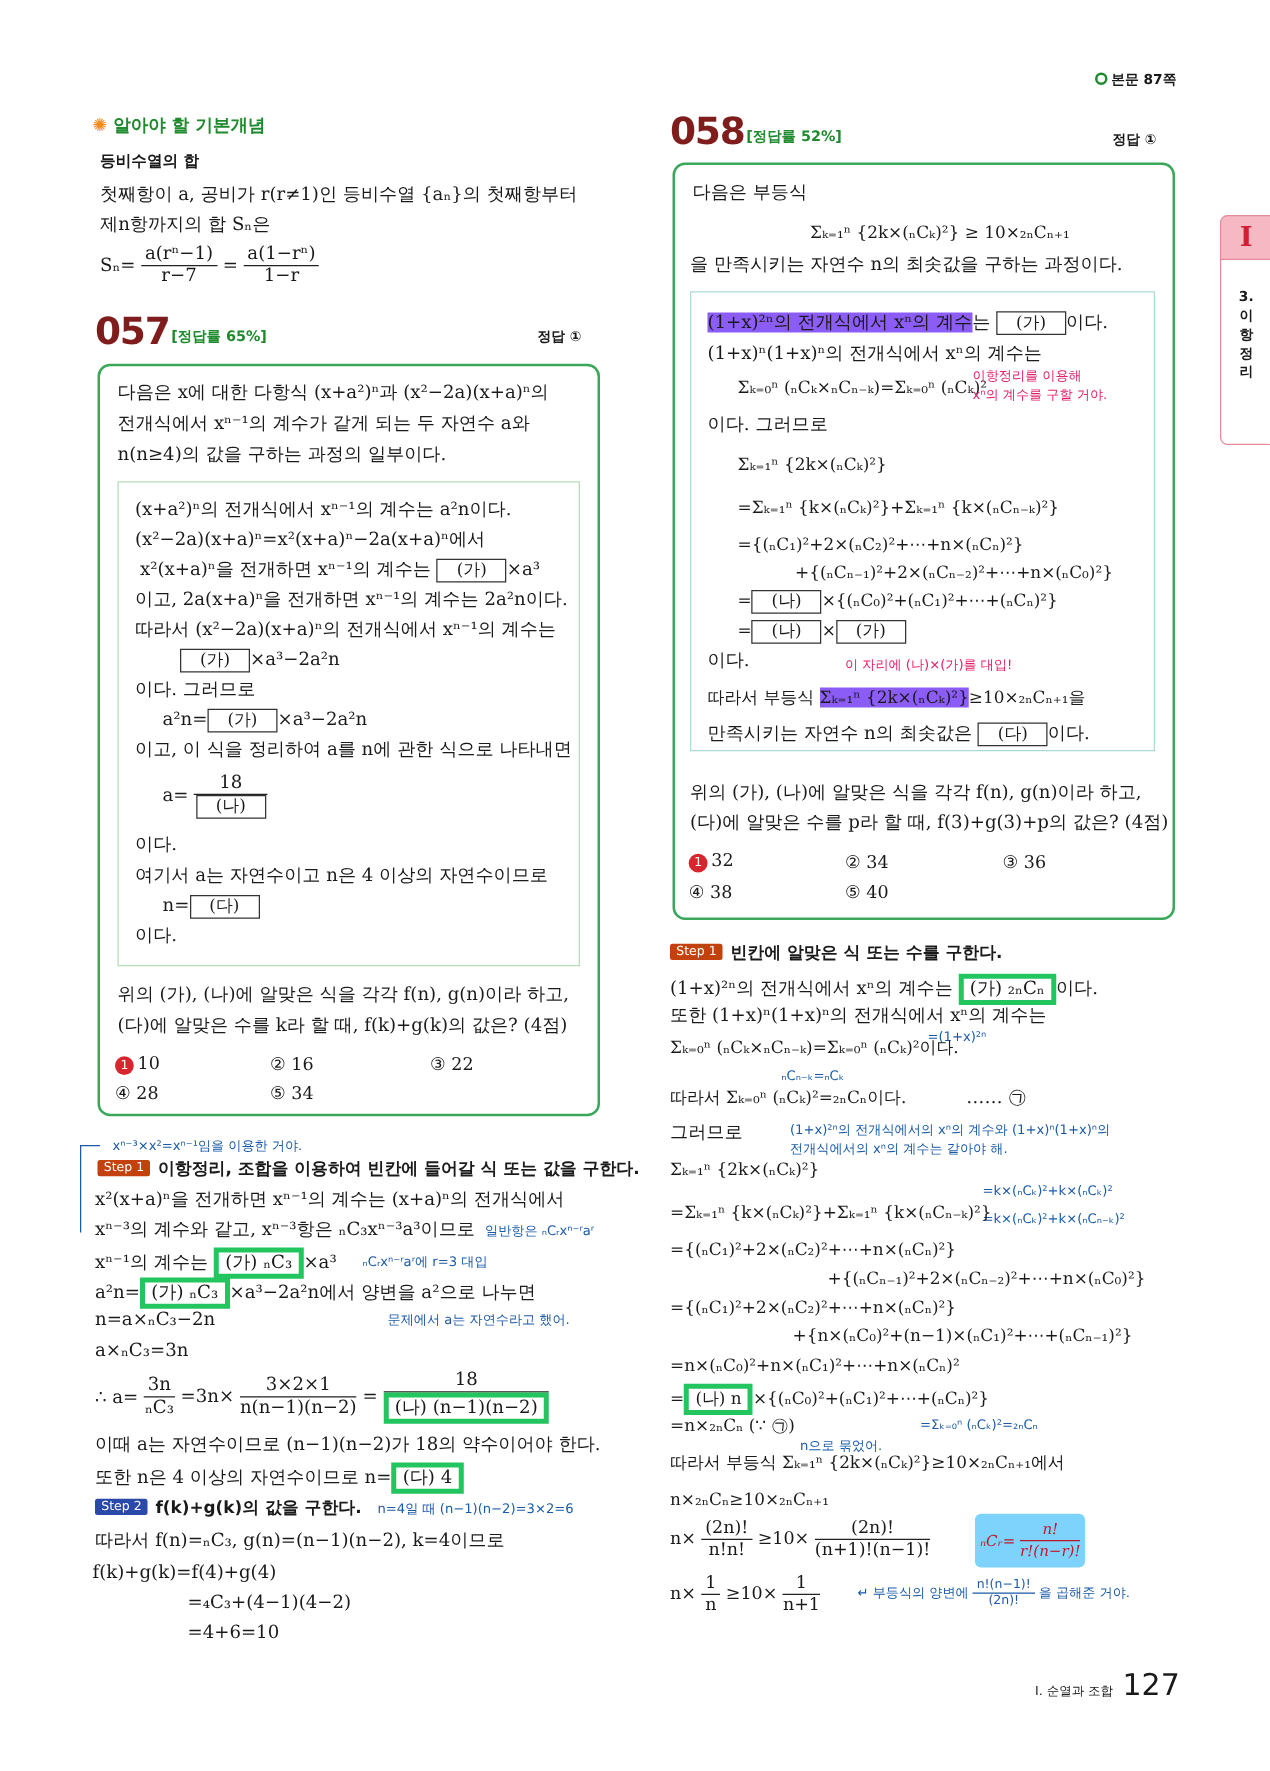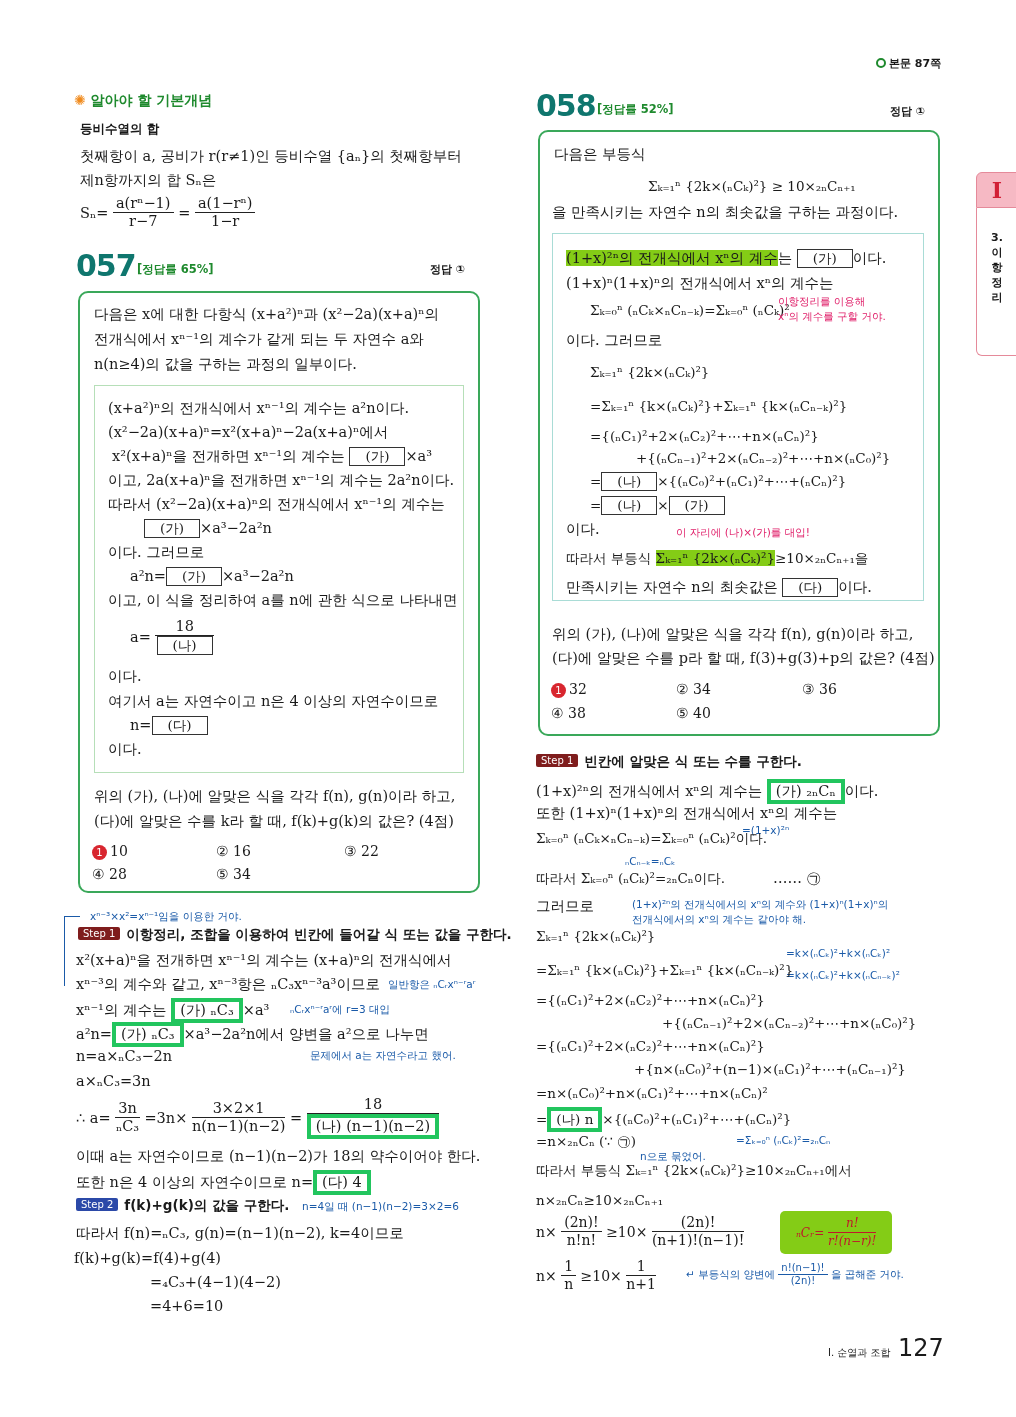--- a/index.html
+++ b/index.html
@@ -5,40 +5,40 @@
   * { box-sizing: border-box; margin: 0; padding: 0; }
   html, body { width: 1016px; height: 1417px; background: #ffffff; overflow: hidden; }
   body { position: relative; font-family: "DejaVu Serif", "Liberation Serif", serif; color: #1a1a1a; font-size: 14px; }
   .sans { font-family: "DejaVu Sans", "Liberation Sans", sans-serif; }
   .abs { position: absolute; }
   .line { position: absolute; white-space: nowrap; font-size: 14.5px; line-height: 20px; }
   .blue-note { color: #1a5aa8; font-family: "DejaVu Sans", "Liberation Sans", sans-serif; font-size: 10.5px; white-space: nowrap; position: absolute; }
   .pink-note { color: #e0206a; font-family: "DejaVu Sans", "Liberation Sans", sans-serif; font-size: 10.5px; white-space: nowrap; position: absolute; line-height: 15px; }
   .blank { display: inline-block; border: 1px solid #333; padding: 0 10px; min-width: 56px; text-align: center; line-height: 17px; font-size: 13.5px; background:#fff; }
   .ansbox { display: inline-block; border: 4px solid #22c55e; padding: 0 5px; line-height: 17px; }
-  .prob-num { position: absolute; font-family: "DejaVu Sans", "Liberation Sans", sans-serif; font-weight: bold; font-size: 30px; color: #0f766e; letter-spacing: -1px; }
+  .prob-num { position: absolute; font-family: "DejaVu Sans", "Liberation Sans", sans-serif; font-weight: bold; font-size: 30px; color: #7f1d1d; letter-spacing: -1px; }
   .rate { position: absolute; font-family: "DejaVu Sans", "Liberation Sans", sans-serif; font-size: 11.5px; color: #1f8a2e; font-weight: bold; }
   .answer { position: absolute; font-family: "DejaVu Sans", "Liberation Sans", sans-serif; font-size: 11px; font-weight: bold; }
   .outer-box { position: absolute; border: 2px solid #3aa85a; border-radius: 10px; background: #fff; }
   .inner-box { position: absolute; border: 1.5px solid #b6dfb8; background: #fff; }
   .inner-box-teal { position: absolute; border: 1.5px solid #a9dcd6; background: #fff; }
   .choice { position: absolute; font-size: 14px; white-space: nowrap; }
   .step { display: inline-block; color: #fff; font-family: "DejaVu Sans", "Liberation Sans", sans-serif; font-size: 10px; padding: 1px 5px; border-radius: 2px; margin-right: 6px; vertical-align: 2px; }
-  .step-red { background: #7f1d1d; }
+  .step-red { background: #c2410c; }
   .step-blue { background: #2b49a8; }
   .bold-sans { font-family: "DejaVu Sans", "Liberation Sans", sans-serif; font-weight: bold; font-size: 13.5px; }
-  .hl-pink { background: #84cc16; }
+  .hl-pink { background: #8b5cf6; }
   .check { display:inline-block; width:15px; height:15px; border-radius:50%; background:#d8262f; color:#fff; font-size:10px; text-align:center; line-height:15px; font-family: "DejaVu Sans", sans-serif; margin-right:3px; }
   .tab-I { position:absolute; left:976px; top:172px; width:42px; height:36px; background:#f6b9c4; border:1px solid #e58a9a; border-radius:6px 0 0 0; color:#d21f35; font-size:22px; font-weight:bold; text-align:center; line-height:34px; }
   .tab-body { position:absolute; left:976px; top:208px; width:42px; height:148px; background:#fff; border:1px solid #e58a9a; border-top:none; border-radius:0 0 0 6px; font-family:"DejaVu Sans", sans-serif; font-size:11px; font-weight:bold; text-align:center; padding-top:22px; line-height:15px; }
   .frac { display:inline-block; vertical-align: middle; text-align:center; }
   .frac .num { display:block; border-bottom:1px solid #222; padding:0 3px; line-height:17px; }
   .frac .den { display:block; line-height:17px; }
   .bracket { position:absolute; border-left:1.5px solid #1a5aa8; border-bottom:1.5px solid #1a5aa8; }
-  .yellow-note { position:absolute; background:#84cc16; border-radius:5px; padding:4px 16px; font-size:12px; color:#c0182b; font-style: italic; white-space:nowrap; }
+  .yellow-note { position:absolute; background:#7dd3fc; border-radius:5px; padding:4px 4px; font-size:12px; color:#c0182b; font-style: italic; white-space:nowrap; }
 </style>
 </head>
 <body>
 
 <div class="abs sans" style="left:876px; top:56px; font-size:11px; font-weight:bold;">
   <span style="display:inline-block;width:10px;height:10px;border:2.5px solid #1f8a2e;border-radius:50%;vertical-align:-1px;margin-right:3px;"></span><span>본문 87쪽</span>
 </div>
 <div class="tab-I">I</div>
 <div class="tab-body" style="white-space:pre-line;">3.
 이

